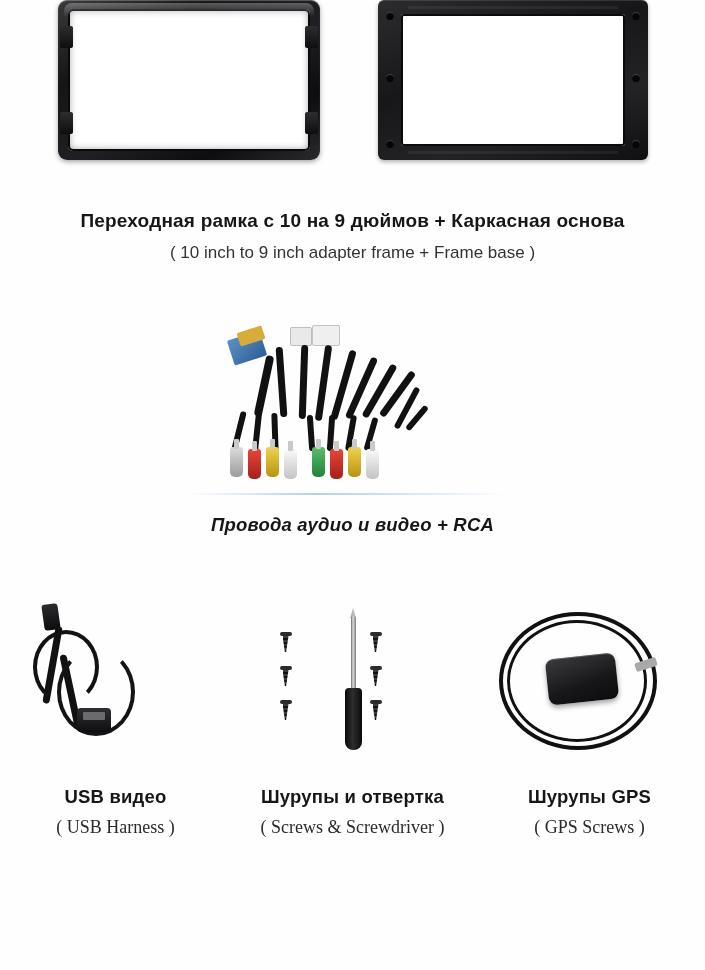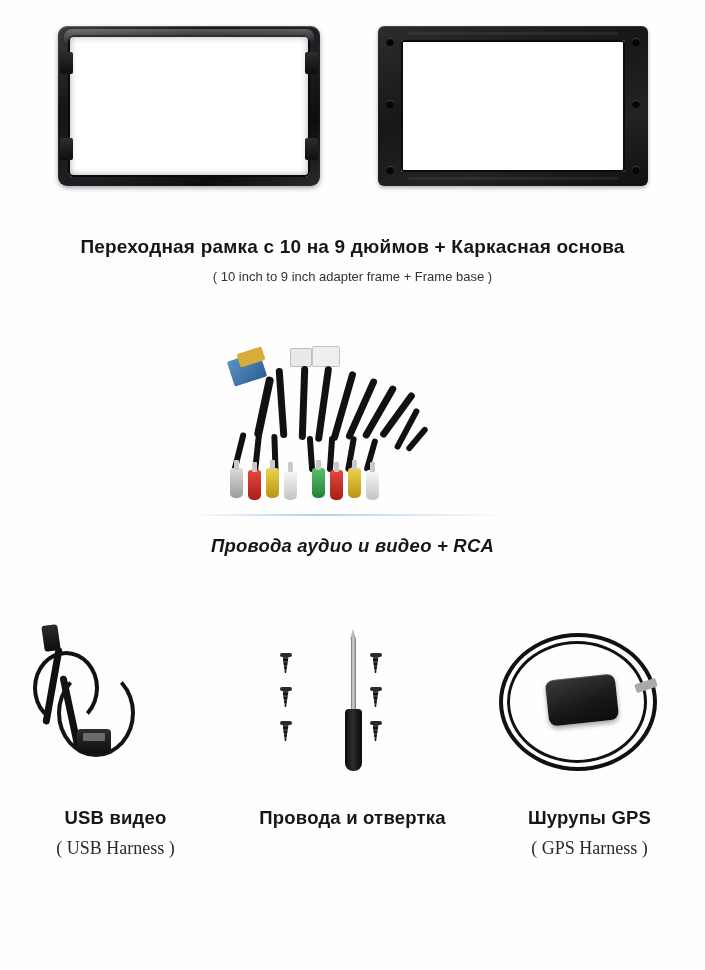--- a/index.html
+++ b/index.html
@@ -44,21 +44,20 @@
   .caption-en {
     font-size: 18px;
     font-weight: 400;
     text-align: center;
     color: #2b2b2b;
     white-space: nowrap;
   }
 
   
   #section-frames {
-    padding-top: 26px;
   }
   .frames-row {
     display: flex;
     justify-content: center;
     align-items: flex-start;
     gap: 58px;
     height: 180px;
   }
 
   
@@ -130,21 +129,21 @@
   .frame-base .hole.h6 { right: 8px; top: 74px; }
   .frame-base .screwline {
     position: absolute;
     left: 30px; right: 30px;
     height: 3px;
     background: rgba(255,255,255,0.06);
   }
 
   #frames-captions { margin-top: 30px; }
   #frames-captions .caption-ru { font-size: 19px; }
-  #frames-captions .caption-en { margin-top: 11px; font-size: 13px; color: #333; }
+  #frames-captions .caption-en { margin-top: 11px; font-size: 17px; color: #333; }
 
   
   #section-two {
     margin-top: 62px;
     display: flex;
     justify-content: center;
     gap: 30px;
   }
   .cell {
     width: 300px;
@@ -422,29 +421,30 @@
           </span>
         <span class="screw" style="left:124px;top:70px;">
             <span class="head"></span>
             <span class="body"></span>
           </span>
         <span class="screw" style="left:124px;top:104px;">
             <span class="head"></span>
             <span class="body"></span>
           </span>
       </div>
-      <div class="caption-ru">Провода и отвертка</div>
+      <div class="caption-ru">Шурупы и отвертка</div>
+      <div class="caption-en">( Screws &amp; Screwdriver )</div>
     </div>
 
     <div class="cell3">
       <div class="art3">
         <span class="gps-coil" style="left:14px;top:16px;width:150px;height:130px;"></span>
         <span class="gps-coil" style="left:22px;top:24px;width:134px;height:116px;border-width:3px;"></span>
         <span class="gps-puck"></span>
         <span class="gps-conn" style="left:150px;top:64px;transform:rotate(-18deg);"></span>
       </div>
       <div class="caption-ru">Шурупы GPS</div>
-      <div class="caption-en">( GPS Harness )</div>
+      <div class="caption-en">( GPS Screws )</div>
     </div>
 
   </div>
 
 </div>
 
 </body></html>

